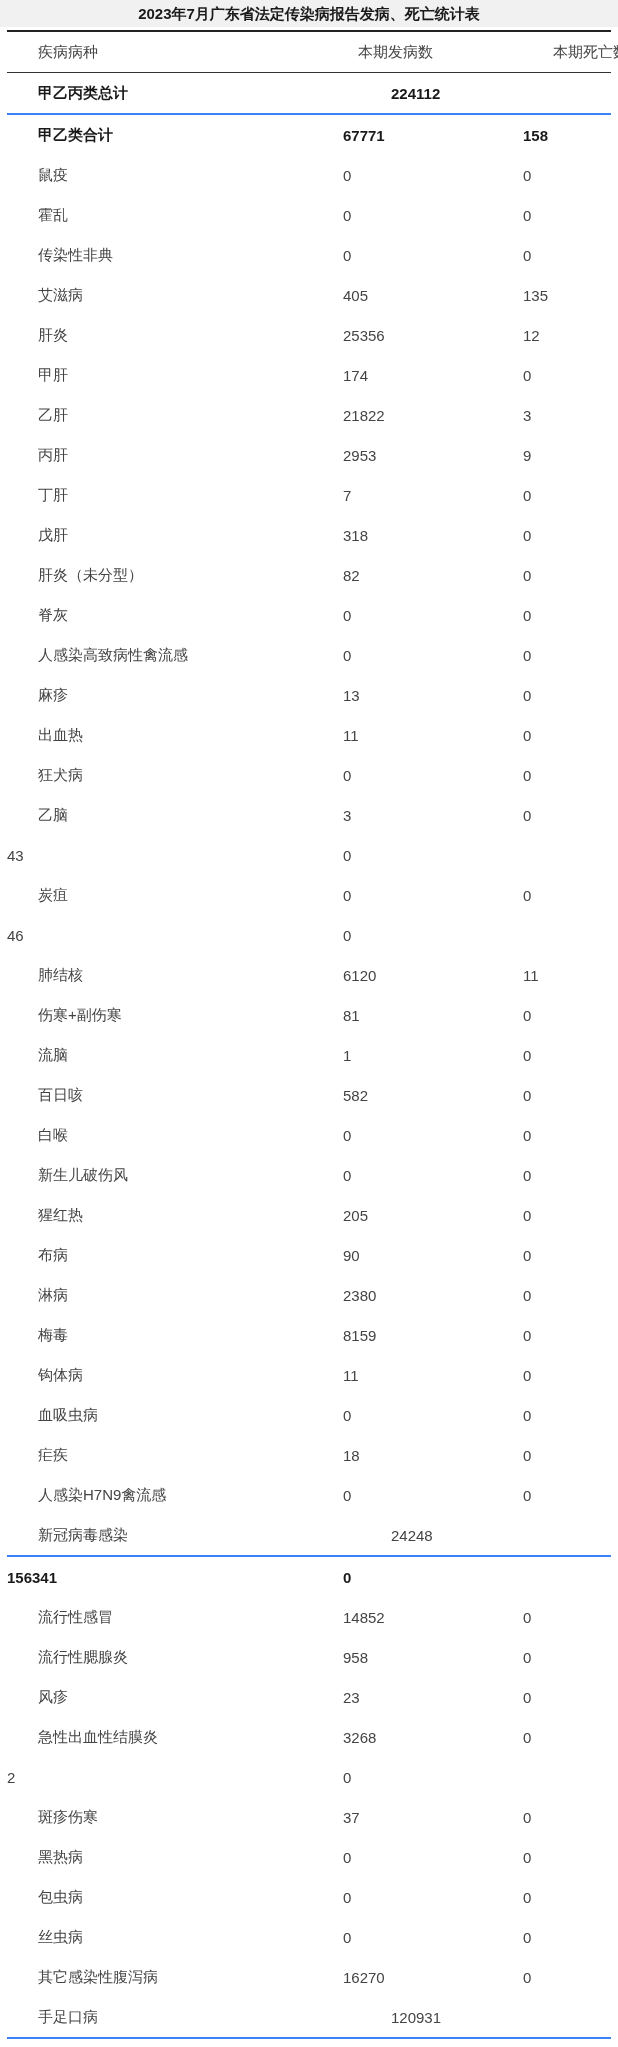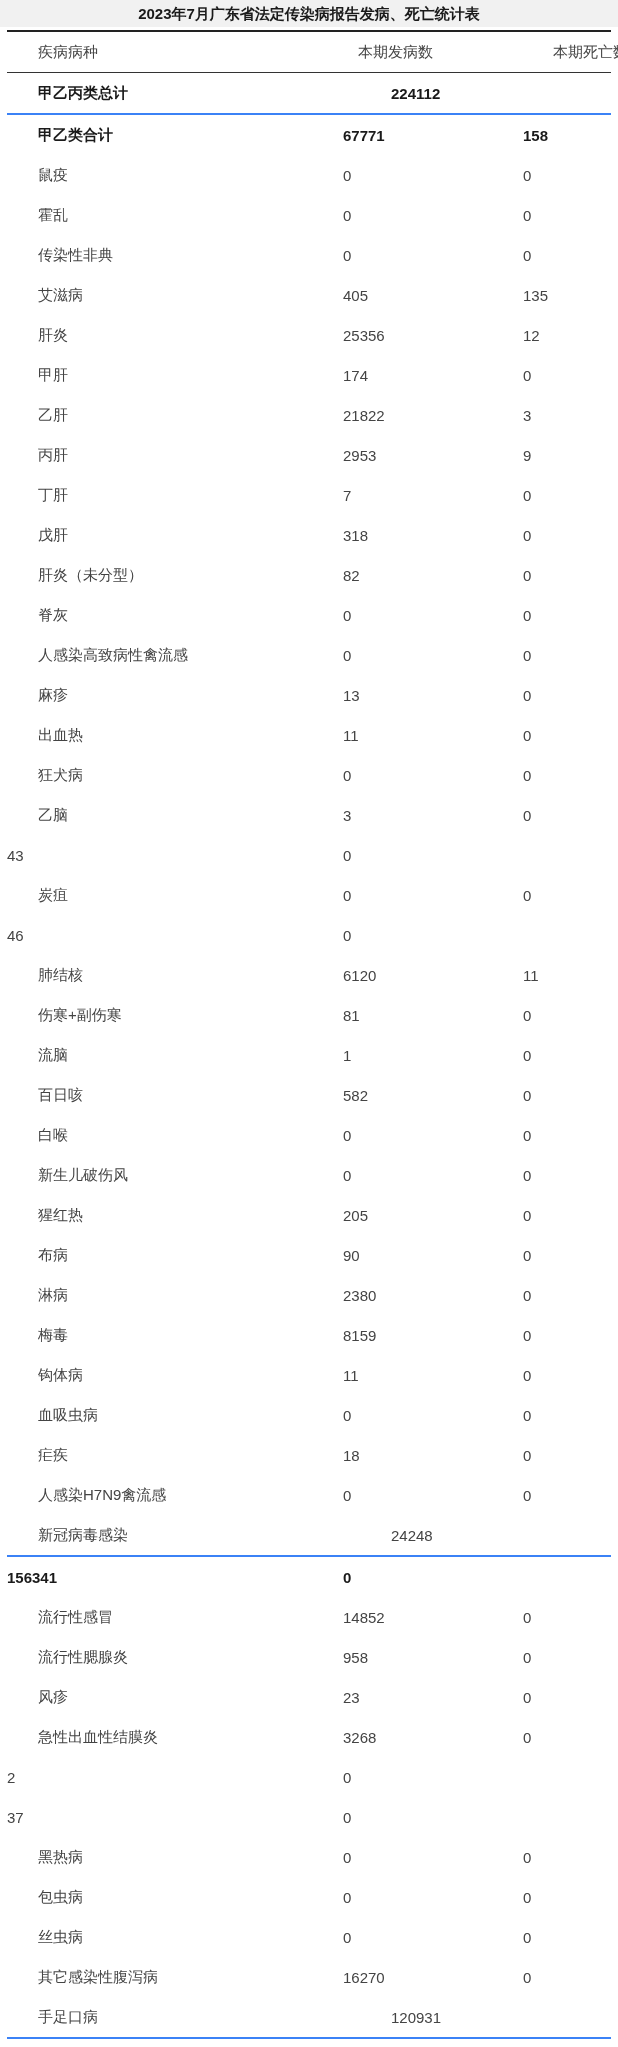--- a/index.html
+++ b/index.html
@@ -299,20 +299,21 @@
     <div class="cell">3268</div>
     <div class="cell">0</div>
   </div>
 
   <div class="t-row">
     <div class="cell">2</div>
     <div class="cell">0</div>
   </div>
 
   <div class="t-row">
+    <div class="cell c1">斑疹伤寒</div>
     <div class="cell">37</div>
     <div class="cell">0</div>
   </div>
 
   <div class="t-row">
     <div class="cell c1">黑热病</div>
     <div class="cell">0</div>
     <div class="cell">0</div>
   </div>
 

